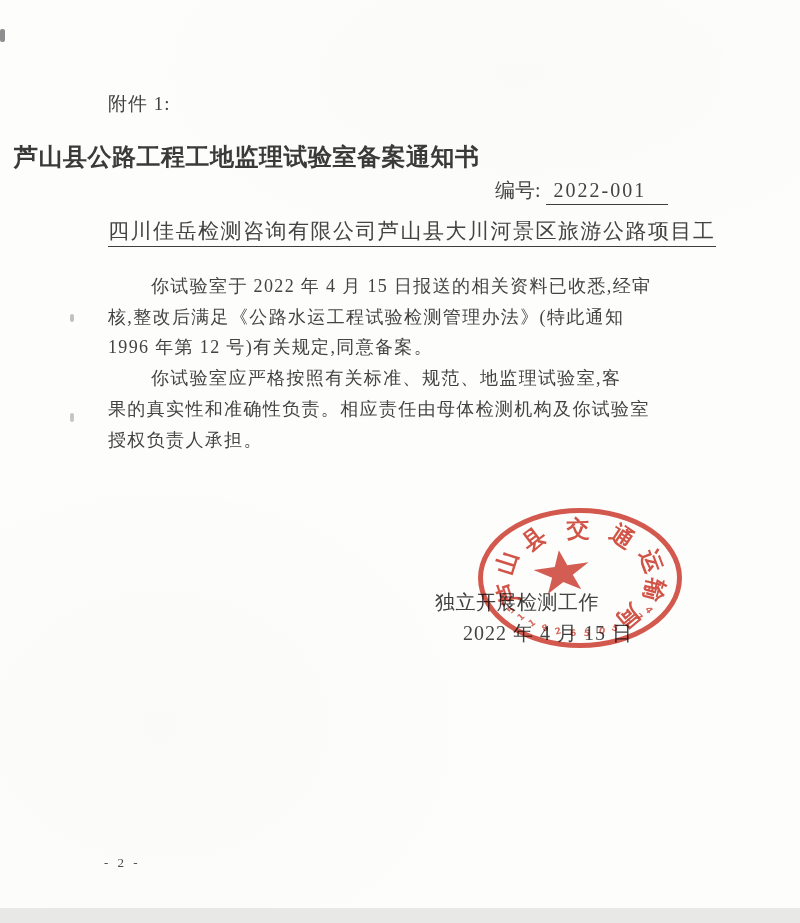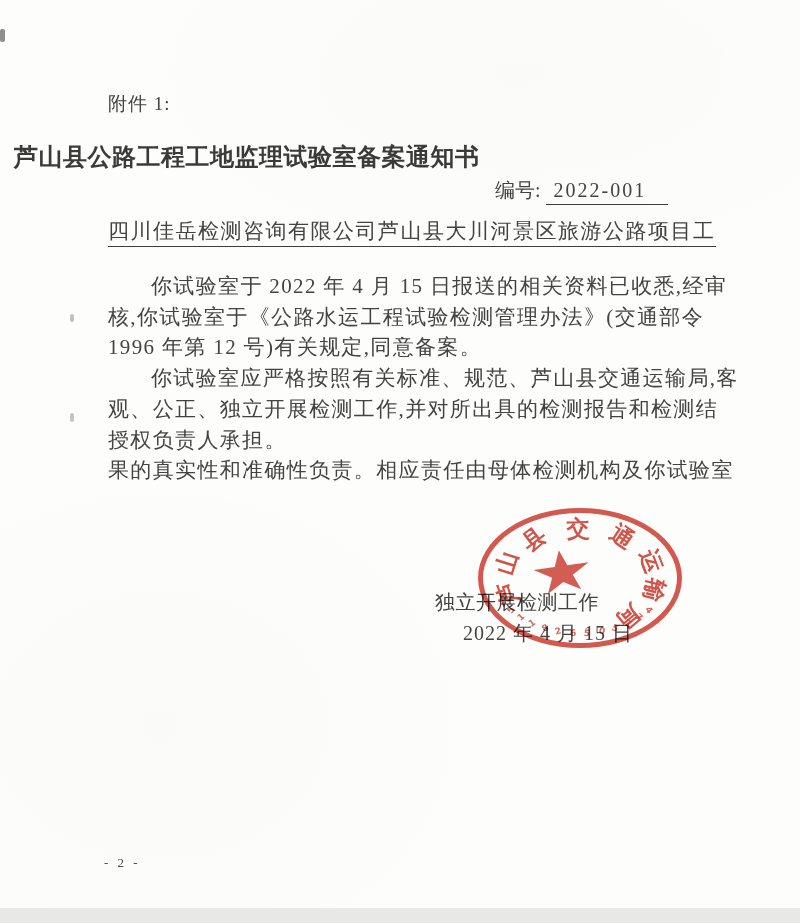--- a/index.html
+++ b/index.html
@@ -26,21 +26,21 @@
   }
   .addr{position:absolute;left:108px;white-space:nowrap;}
   .addr span{
     font-size:21px;letter-spacing:1.5px;
     padding-bottom:3px;border-bottom:1.5px solid #3e3e3e;
   }
   .addr1{top:209px;margin-top:8px;}
   .addr2{top:242px;}
   .bodytext{position:absolute;left:108px;top:271px;width:620px;}
   .bodytext .line{
-    font-size:21px;letter-spacing:1.35px;line-height:30.7px;
+    font-size:18px;letter-spacing:1.35px;line-height:30.7px;
     white-space:nowrap;
   }
   .bodytext .indent{padding-left:43px;}
   .sign-org{position:absolute;left:435px;top:589px;font-size:20px;letter-spacing:0.5px;white-space:nowrap;}
   .sign-date{position:absolute;left:443px;top:620px;font-size:20px;letter-spacing:1px;white-space:nowrap;margin-left:20px;}
   .pageno{position:absolute;left:104px;top:855px;font-size:13px;letter-spacing:3px;color:#4a4a4a;}
 
   
   .seal{
     position:absolute;left:478px;top:508px;width:204px;height:140px;
@@ -87,26 +87,25 @@
     <span>编号:</span>
     <span class="num">2022-001</span>
   </div>
 
   <div class="addr addr1">
     <span>四川佳岳检测咨询有限公司芦山县大川河景区旅游公路项目工</span>
   </div>
 
   <div class="bodytext">
     <div class="line indent">你试验室于 2022 年 4 月 15 日报送的相关资料已收悉,经审</div>
-    <div class="line">核,你试验室于《公路水运工程试验检测管理办法》(交通部令</div>
+    <div class="line">核,整改后满足《公路水运工程试验检测管理办法》(特此通知</div>
     <div class="line">1996 年第 12 号)有关规定,同意备案。</div>
-    <div class="line indent">你试验室应严格按照有关标准、规范、芦山县交通运输局,客</div>
-    <div class="line">观、公正、独立开展检测工作,并对所出具的检测报告和检测结</div>
+    <div class="line indent">你试验室应严格按照有关标准、规范、地监理试验室,客</div>
+    <div class="line">果的真实性和准确性负责。相应责任由母体检测机构及你试验室</div>
     <div class="line">授权负责人承担。</div>
-    <div class="line">果的真实性和准确性负责。相应责任由母体检测机构及你试验室</div>
   </div>
 
   <div class="sign-org">独立开展检测工作</div>
   <div class="sign-date">2022 年 4 月 15 日</div>
 
   <div class="seal" style="color: rgb(207, 66, 54);">
     <div class="seal-ring"></div>
     <div class="seal-star"></div>
     <div class="seal-arc">
         <span class="seal-char" style="left: 29.7197px; top: 85.1418px; transform: translate(-50%, -50%) rotate(-108deg);">芦</span>

